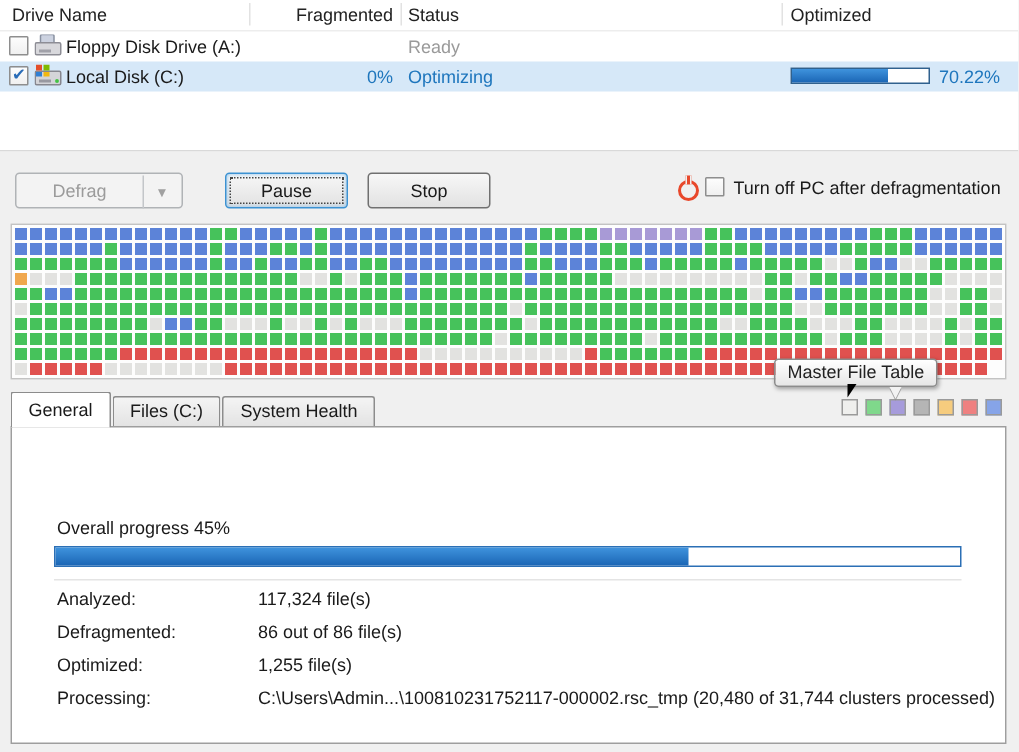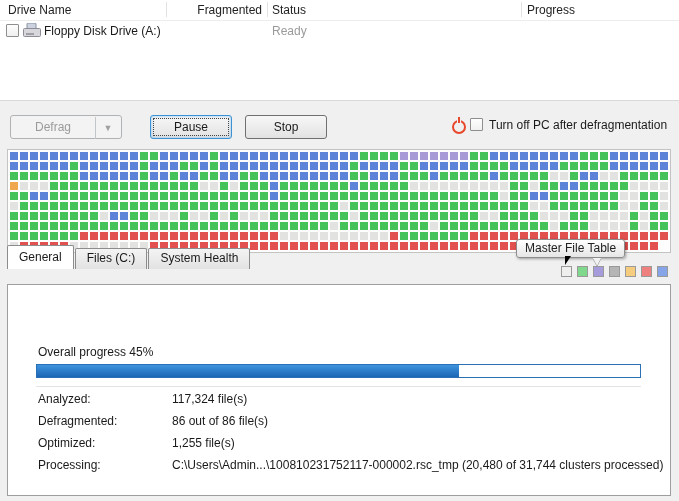--- a/index.html
+++ b/index.html
@@ -60,21 +60,21 @@
            box-shadow:1px 1px 3px rgba(0,0,0,0.35);color:#222;}
   .tooltip .ptr{position:absolute;left:76px;top:18px;width:0;height:0;
                 border-left:4px solid transparent;border-right:4px solid transparent;border-top:8px solid #f2f2f2;
                 filter:drop-shadow(0 1px 0 #8c8c8c);}
   .mouse-cursor{position:absolute;left:565px;top:256px;z-index:11;width:0;height:0;
                 border-left:6px solid #000;border-bottom:9px solid transparent;}
   
   .legend{position:absolute;left:561px;top:266px;display:flex;gap:5px;}
   .legend-sq{width:11px;height:11px;box-sizing:border-box;border:1px solid #9a9a9a;display:inline-block;}
   
-  .tabs{position:absolute;left:7px;top:245px;height:24px;}
+  .tabs{position:absolute;left:7px;top:261px;height:24px;}
   .tab{position:relative;display:inline-block;box-sizing:border-box;height:21px;margin-top:3px;margin-right:1px;
        padding:2px 11px 0 11px;vertical-align:bottom;background:linear-gradient(#f4f4f4,#e2e2e2);
        border:1px solid #8c8c8c;border-bottom:none;border-radius:2px 2px 0 0;}
   .tab.active{height:24px;margin-top:0;padding-top:4px;background:#fff;z-index:5;}
   
   .panel{position:absolute;left:7px;top:284px;width:664px;height:212px;box-sizing:border-box;
          background:#fff;border:1px solid #9e9e9e;}
   .panel .line1{position:absolute;left:30px;top:33px;}
   .panel .line2{position:absolute;left:30px;top:60px;}
   .panel .elapsed{position:absolute;right:30px;top:60px;}
@@ -87,38 +87,57 @@
   .stat-0{top:107px;} .stat-1{top:129px;} .stat-2{top:151px;} .stat-3{top:173px;}
 </style>
 </head>
 <body>
 
 <div class="drive-table">
   <div class="dt-header">
     <span class="h h-name">Drive Name</span>
     <span class="h h-frag">Fragmented</span>
     <span class="h h-status">Status</span>
-    <span class="h h-progress">Progress</span>
+    <span class="h h-progress">Optimized</span>
     <span class="h-sep" style="left:166px"></span>
     <span class="h-sep" style="left:267px"></span>
     <span class="h-sep" style="left:521px"></span>
   </div>
 
   <div class="dt-row" style="top:21px">
     <span class="cb"></span>
     <svg class="drive-ico" viewBox="0 0 19 15">
       <rect x="4" y="0" width="9" height="6" rx="1" fill="#ccd2e0" stroke="#8890a0"></rect>
       <rect x="0.5" y="5.5" width="17" height="8" rx="1" fill="#d8d8dc" stroke="#8d8d95"></rect>
       <rect x="3" y="10" width="8" height="2" fill="#a0a0a8"></rect>
     </svg>
     <span class="cell-name">Floppy Disk Drive (A:)</span>
     <span class="cell-frag c-blue"></span>
     <span class="cell-status c-gray">Ready</span>
   </div>
 
+  <div class="dt-row selected" style="top:41px">
+    <span class="cb checked"></span>
+    <svg class="drive-ico" viewBox="0 0 19 15">
+      <rect x="0.5" y="4.5" width="17" height="9" rx="1" fill="#d4d4d8" stroke="#87878f"></rect>
+      <rect x="3" y="10" width="8" height="2" fill="#9898a0"></rect>
+      <circle cx="15" cy="11" r="1.3" fill="#44c244"></circle>
+      <rect x="1" y="0" width="4" height="4" fill="#e34f2b"></rect>
+      <rect x="6" y="0" width="4" height="4" fill="#7fba00"></rect>
+      <rect x="1" y="5" width="4" height="3" fill="#2f7fd4"></rect>
+      <rect x="6" y="5" width="4" height="3" fill="#f2b810"></rect>
+    </svg>
+    <span class="cell-name">Local Disk (C:)</span>
+    <span class="cell-frag c-blue">0%</span>
+    <span class="cell-status c-blue">Optimizing</span>
+    <span class="mini-bar">
+        <span class="mini-fill" style="display: block; width: 70.22%;"></span>
+      </span>
+    <span class="mini-label">70.22%</span>
+  </div>
 
 </div>
 
 <div class="toolbar">
   <div class="btn btn-defrag">
     <span class="lbl">Defrag</span><span class="arrow">▼</span>
   </div>
   <div class="btn btn-stop">
     <span>Stop</span>
   </div>

